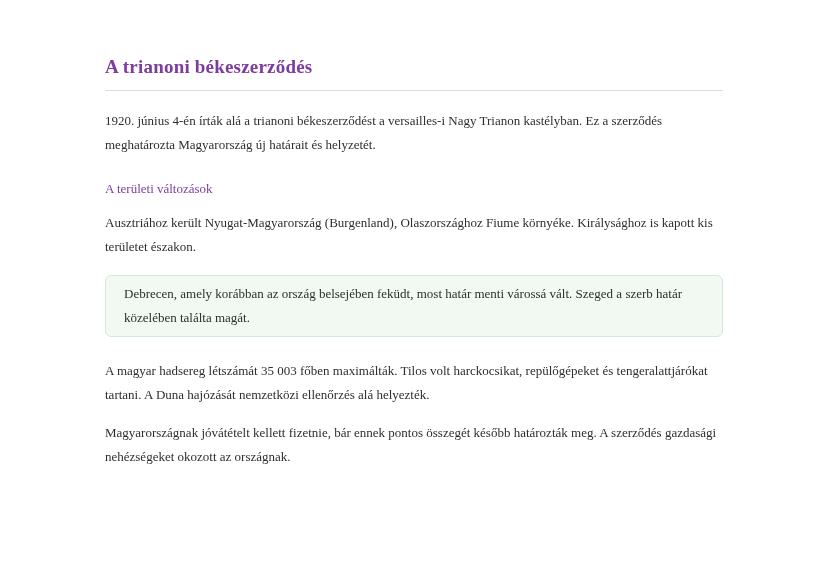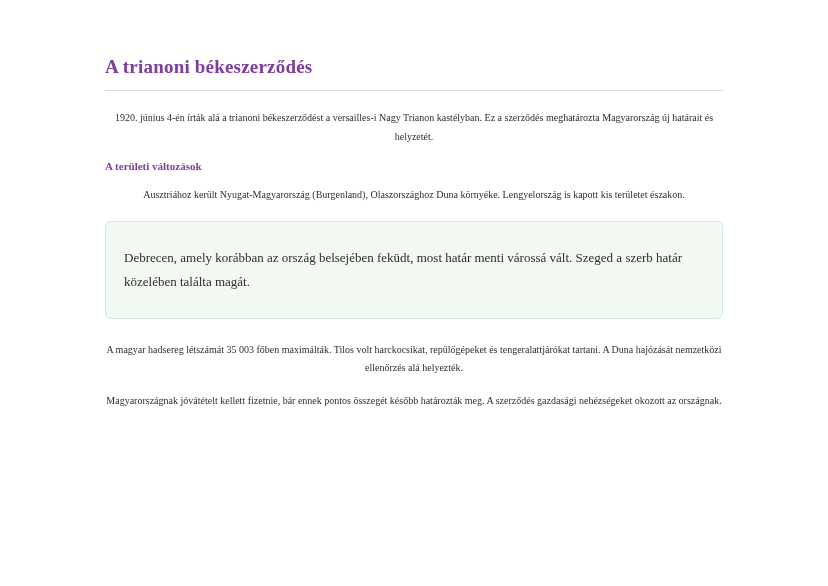--- a/index.html
+++ b/index.html
@@ -24,36 +24,35 @@
     color: #7d3c9e;
     letter-spacing: 0.2px;
   }
   hr.title-divider {
     border: none;
     border-top: 1px solid #dcdcdc;
     margin: 0 0 18px 0;
   }
   p.body-paragraph {
     margin: 0 0 14px 0;
-    font-size: 10px;
+    font-size: 13px;
     line-height: 1.85;
     color: #2e2e2e;
-    text-align: center;
   }
   h2.section-heading {
-    margin: 14px 0 14px 0;
-    font-size: 11px;
-    font-weight: bold;
+    margin: 24px 0 14px 0;
+    font-size: 13px;
+    font-weight: normal;
     color: #7d3c9e;
   }
   .callout {
     background: #f1f9f2;
     border: 1px solid #d5e9d8;
     border-radius: 6px;
-    padding: 24px 18px;
+    padding: 6px 18px;
     margin: 16px 0 22px 0;
   }
   .callout p {
     margin: 0;
     font-size: 13px;
     line-height: 1.85;
     color: #2e2e2e;
   }
 </style>
 </head>
@@ -62,21 +61,21 @@
 <div class="page">
 
   <h1 class="page-title">A trianoni békeszerződés</h1>
 
   <hr class="title-divider">
 
   <p class="body-paragraph">1920. június 4-én írták alá a trianoni békeszerződést a versailles-i Nagy Trianon kastélyban. Ez a szerződés meghatározta Magyarország új határait és helyzetét.</p>
 
   <section>
     <h2 class="section-heading">A területi változások</h2>
-    <p class="body-paragraph">Ausztriához került Nyugat-Magyarország (Burgenland), Olaszországhoz Duna környéke. Lengyelország is kapott kis területet északon.</p>
+    <p class="body-paragraph">Ausztriához került Nyugat-Magyarország (Burgenland), Olaszországhoz Fiume környéke. Királysághoz is kapott kis területet északon.</p>
     <div class="callout">
       <p>Debrecen, amely korábban az ország belsejében feküdt, most határ menti várossá vált. Szeged a szerb határ közelében találta magát.</p>
     </div>
   </section>
 
   <section>
     <p class="body-paragraph">A magyar hadsereg létszámát 35 003 főben maximálták. Tilos volt harckocsikat, repülőgépeket és tengeralattjárókat tartani. A Duna hajózását nemzetközi ellenőrzés alá helyezték.</p>
     <p class="body-paragraph">Magyarországnak jóvátételt kellett fizetnie, bár ennek pontos összegét később határozták meg. A szerződés gazdasági nehézségeket okozott az országnak.</p>
   </section>
 

